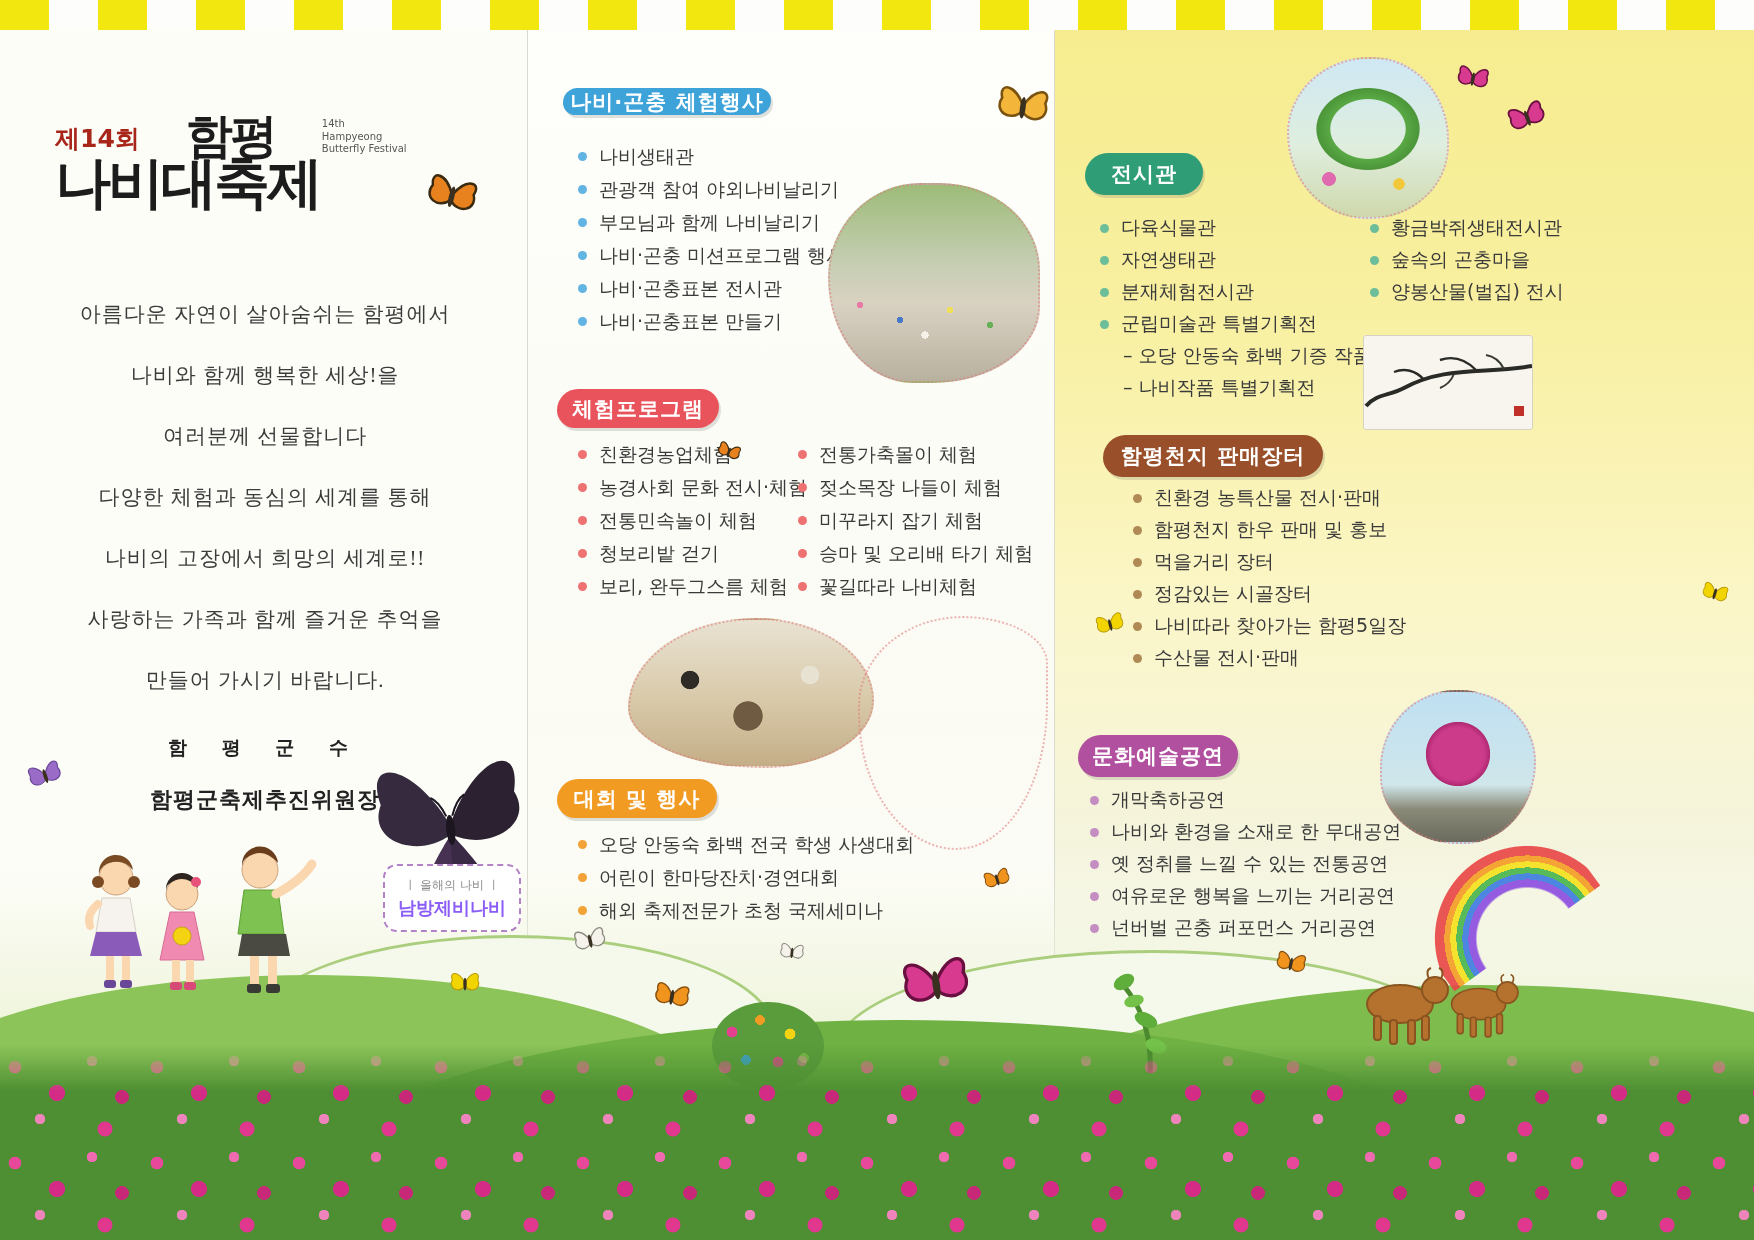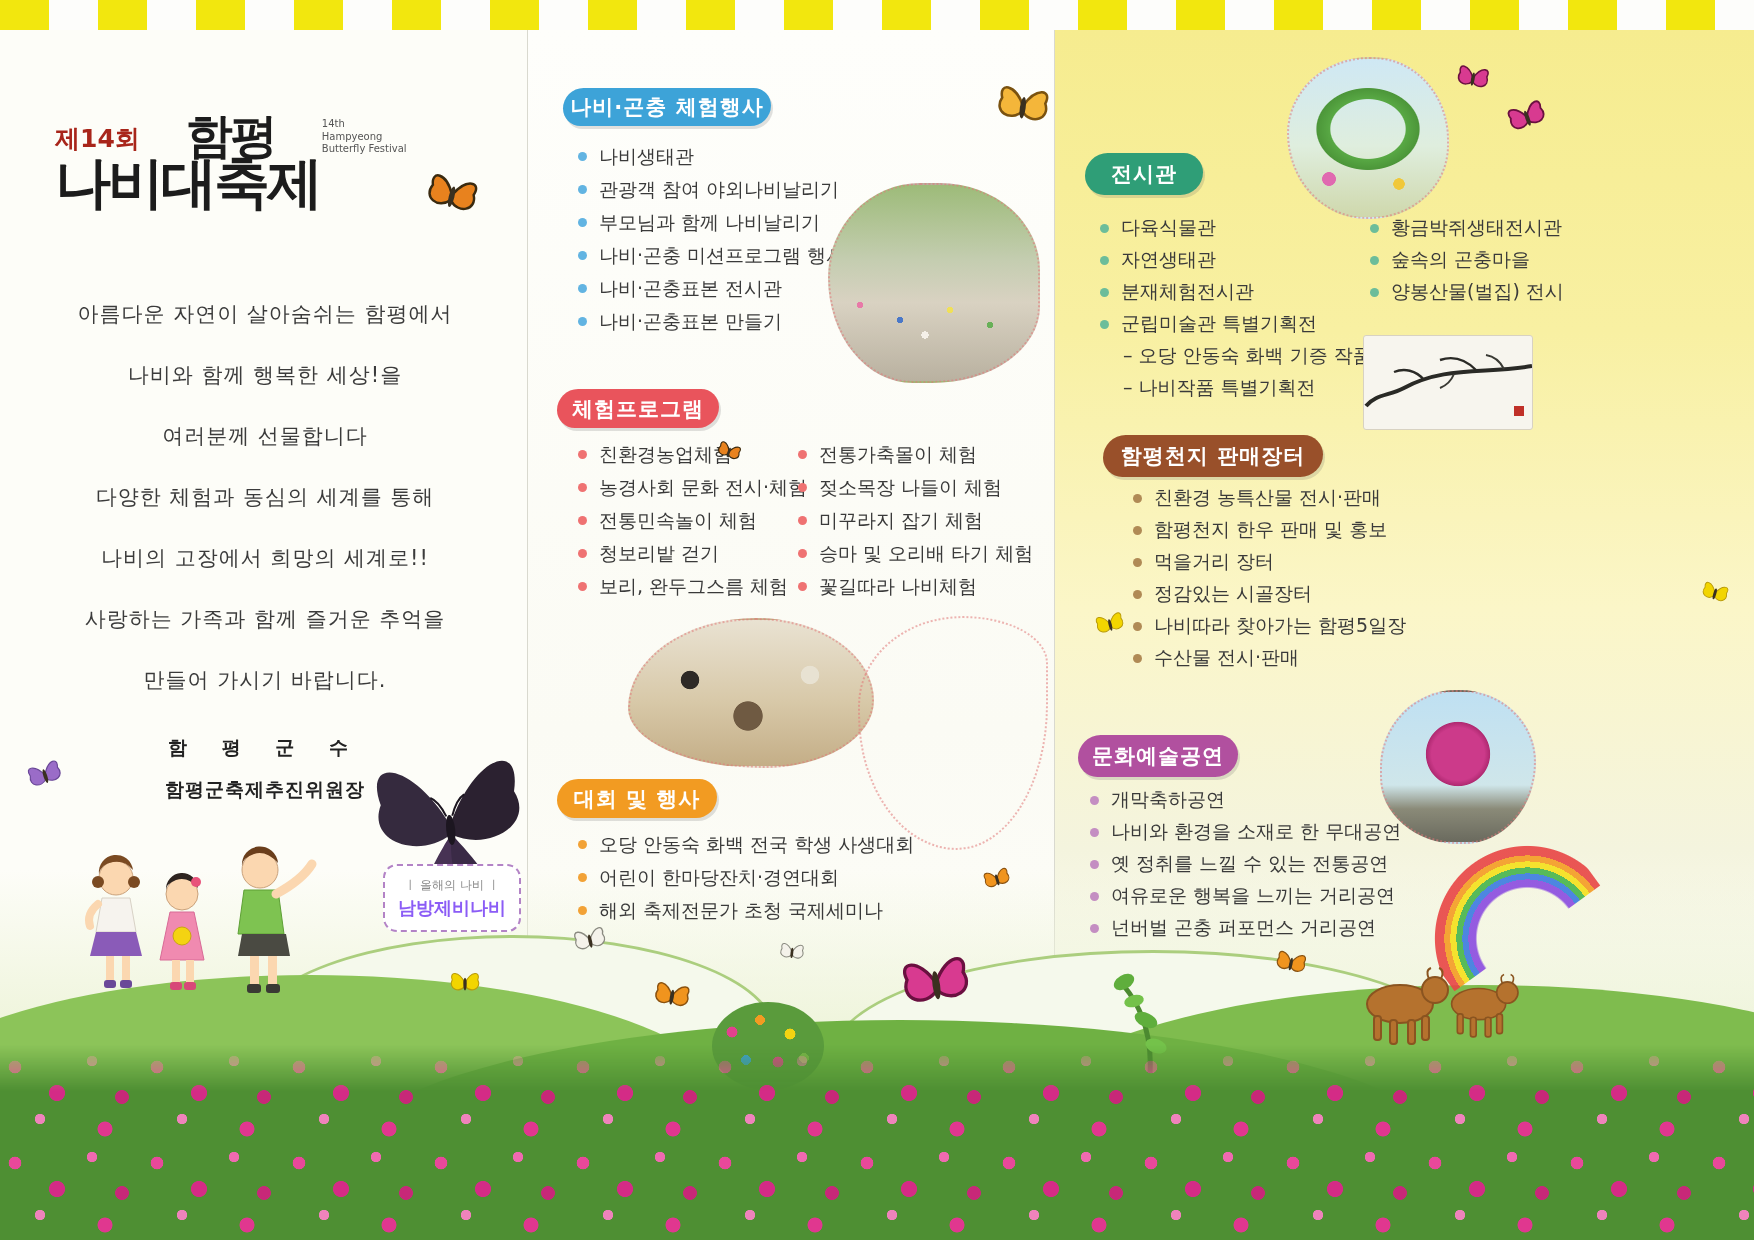--- a/index.html
+++ b/index.html
@@ -42,25 +42,25 @@
   .list li.sub{padding-left:2px;}
   .list li.sub .dot{visibility:hidden;}
   .g32 li{height:32px;}
   
   .logo{position:absolute;left:55px;top:112px;z-index:3;color:#1c1c1c;}
   .logo .row1{display:flex;align-items:flex-start;gap:40px;}
   .logo .edition{color:#a8251a;font-weight:bold;font-size:25px;margin-top:10px;margin-right:6px;}
   .logo .kr1{font-size:47px;font-weight:bold;letter-spacing:-2px;line-height:1;}
   .logo .en{font-size:10px;color:#555;line-height:1.25;margin:6px 0 0 6px;}
   .logo .kr2{font-size:56px;font-weight:bold;letter-spacing:-3px;line-height:1;margin-top:-4px;}
-  .greeting{position:absolute;left:40px;top:284px;width:450px;text-align:center;z-index:3;}
+  .greeting{position:absolute;left:40px;top:284px;width:450px;text-align:center;z-index:3;font-family:Liberation Serif, serif;}
   .greeting .gl{height:61px;line-height:61px;font-size:21px;color:#3b3b3b;letter-spacing:1px;white-space:nowrap;}
   .signature{position:absolute;left:40px;top:735px;width:450px;text-align:center;z-index:3;color:#222;}
   .signature .s1{font-size:19px;font-weight:bold;letter-spacing:14px;}
-  .signature .s2{font-size:19px;font-weight:bold;margin-top:16px;letter-spacing:1px;}
+  .signature .s2{font-size:22px;font-weight:bold;margin-top:24px;letter-spacing:1px;}
   .bubble{
     position:absolute;left:383px;top:864px;width:134px;height:64px;z-index:4;
     background:#fff;border:2px dashed #b383c6;border-radius:14px;
     display:flex;flex-direction:column;align-items:center;justify-content:center;
   }
   .bubble .bl{font-size:12px;color:#8a8a8a;}
   .bubble .bn{font-size:18px;font-weight:bold;color:#8b5cf6;margin-top:2px;}
   
   .photo{position:absolute;z-index:3;border:2px dotted rgba(225,120,120,.55);}
   .ph-crowd{
@@ -320,21 +320,21 @@
       <ellipse cx="85" cy="100" rx="4.5" ry="15" fill="#1c1620"></ellipse>
       <path d="M82 86 q-6 -16 -14 -20 M88 86 q6 -16 14 -20" stroke="#1c1620" stroke-width="2" fill="none"></path>
     </svg>
   </div>
 
   <div class="bubble">
     <div class="bl">ㅣ 올해의 나비 ㅣ</div>
     <div class="bn">남방제비나비</div>
   </div>
 
-  <div class="badge" style="left:563px;top:88px;width:208px;height:38px;background:#3da3d8">나비·곤충 체험행사</div>
+  <div class="badge" style="left:563px;top:88px;width:208px;height:27px;background:#3da3d8">나비·곤충 체험행사</div>
 
   <ul class="list blue" style="left:578px;top:140px">
     <li>
         <i class="dot"></i>
         <span>나비생태관</span>
       </li>
     <li>
         <i class="dot"></i>
         <span>관광객 참여 야외나비날리기</span>
       </li>

